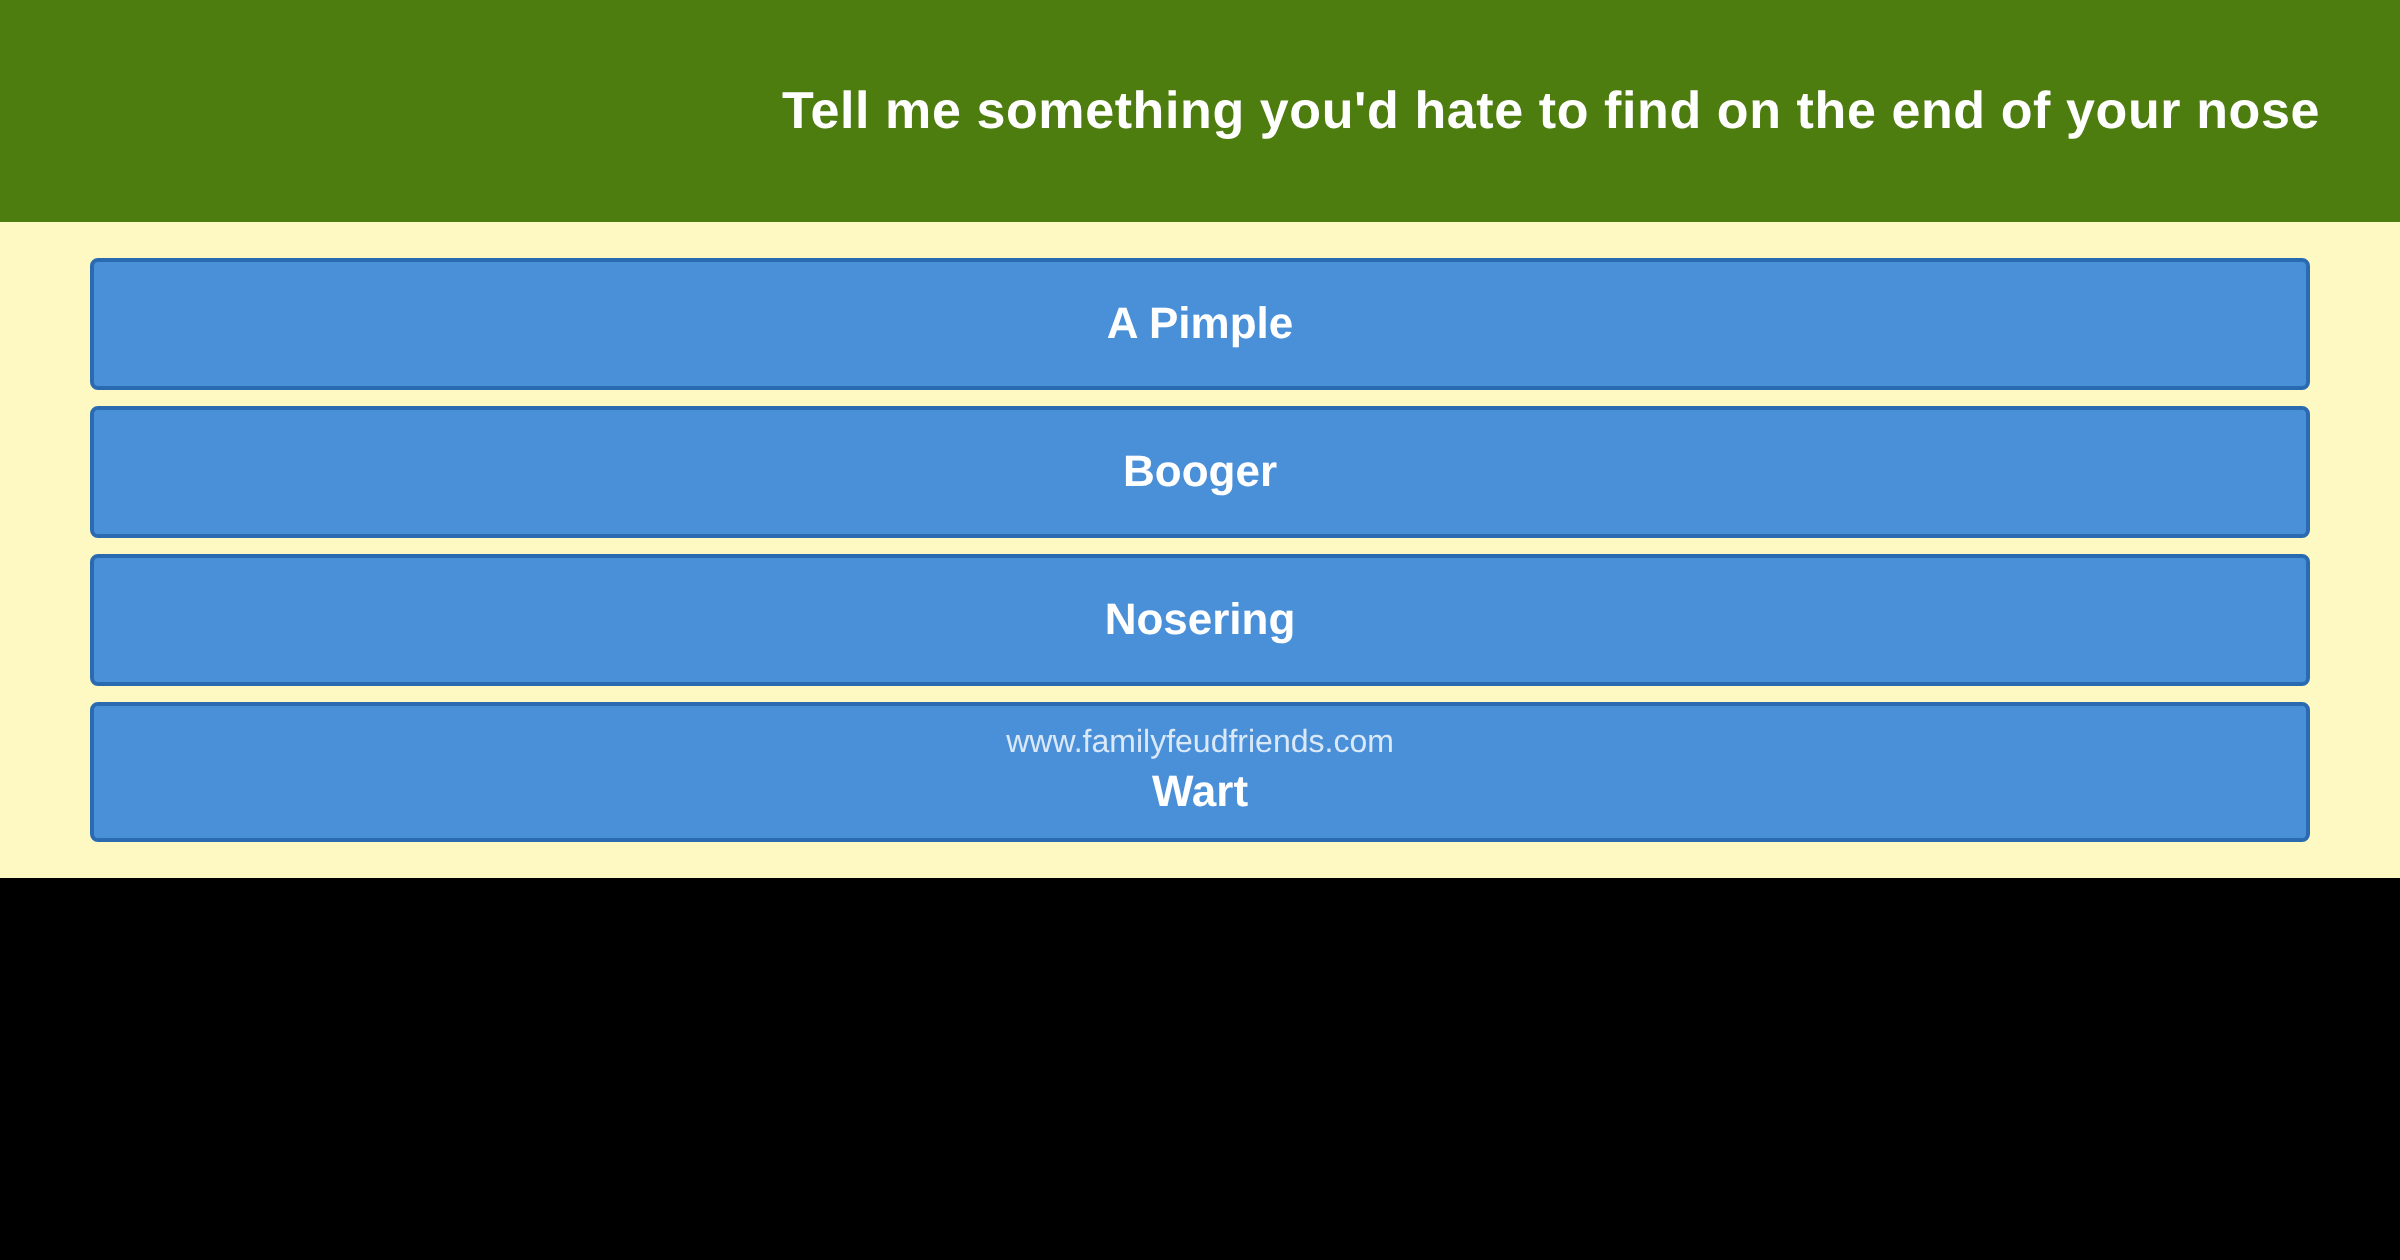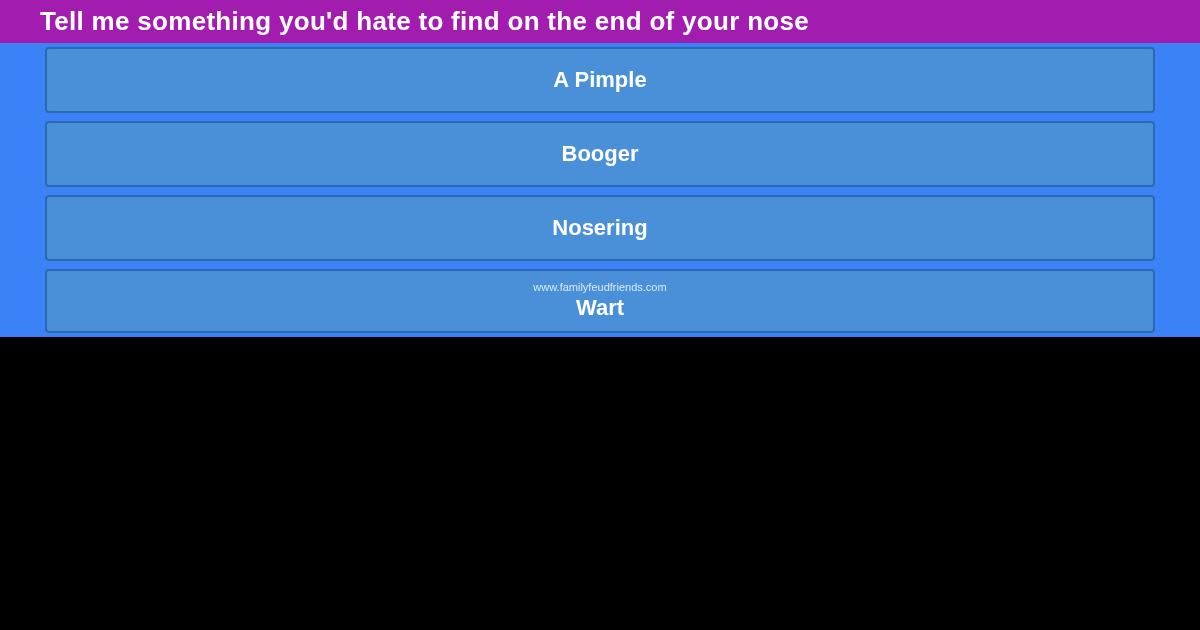--- a/index.html
+++ b/index.html
@@ -10,36 +10,36 @@
 
     body {
       width: 1200px;
       height: 630px;
       background-color: #000000;
       font-family: Arial, sans-serif;
       overflow: hidden;
     }
 
     .header {
-      background-color: #a21caf;
+      background-color: #4d7c0f;
       width: 100%;
-      padding: 6px 40px;
-      text-align: left;
+      padding: 40px 40px;
+      text-align: right;
     }
 
     .header-title {
       color: #ffffff;
       font-size: 26px;
       font-weight: bold;
       letter-spacing: 0.3px;
     }
 
     .answers-container {
-      background-color: #3b82f6;
-      padding: 4px 45px;
+      background-color: #fef9c3;
+      padding: 18px 45px;
       display: flex;
       flex-direction: column;
       gap: 8px;
     }
 
     .answer-item {
       background-color: #4a90d9;
       border: 2px solid #2a6ab0;
       border-radius: 4px;
       padding: 18px 20px;
@@ -80,16 +80,16 @@
   <div class="answer-item">
     <span class="answer-label">A Pimple</span>
   </div>
   <div class="answer-item">
     <span class="answer-label">Booger</span>
   </div>
   <div class="answer-item">
     <span class="answer-label">Nosering</span>
   </div>
   <div class="answer-item last-item-partial" style="padding: 10px 20px;">
-    <span class="watermark" style="position: relative; display: block; transform: none; left: auto; bottom: auto; font-size: 11px; color: #ffffff; opacity: 0.8; margin-bottom: 2px;">www.familyfeudfriends.com</span>
+    <span class="watermark" style="position: relative; display: block; transform: none; left: auto; bottom: auto; font-size: 16px; color: #ffffff; opacity: 0.8; margin-bottom: 2px;">www.familyfeudfriends.com</span>
     <span class="answer-label">Wart</span>
   </div>
 </div>
 
 </body></html>

